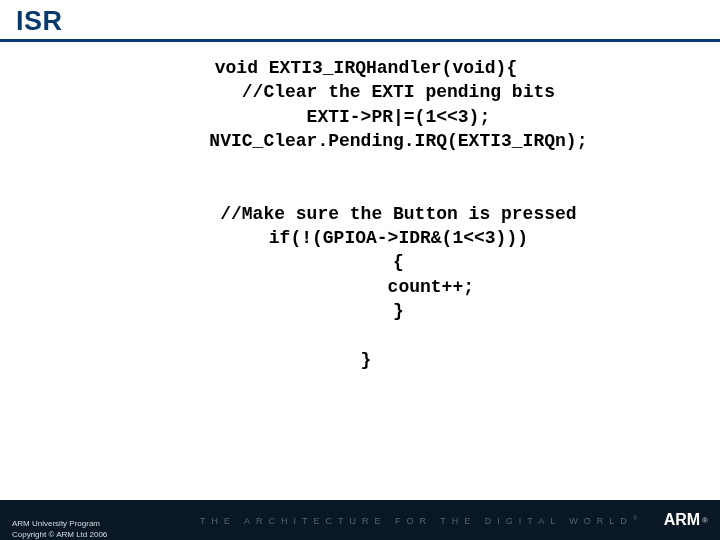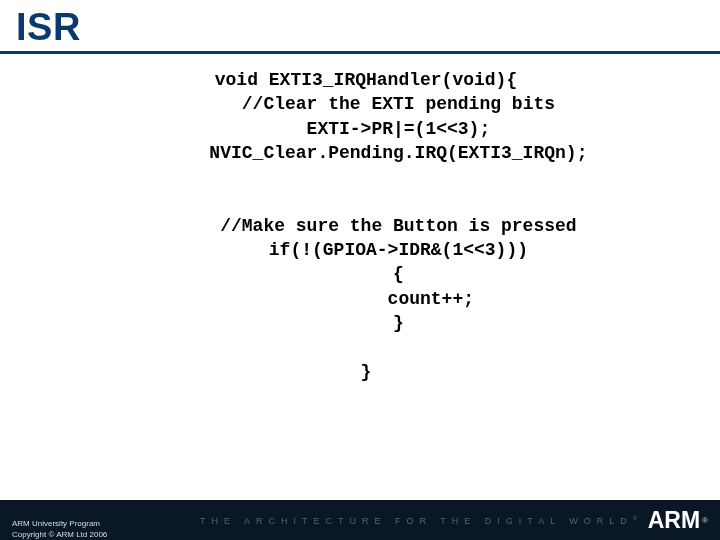--- a/index.html
+++ b/index.html
@@ -1,19 +1,19 @@
 <!DOCTYPE html>
 <html><head>
 <meta charset="utf-8">
 <style>
   * { margin: 0; padding: 0; box-sizing: border-box; }
   html, body { width: 720px; height: 540px; font-family: Arial, Helvetica, sans-serif; background: #fff; }
   .slide { width: 720px; height: 540px; position: relative; display: flex; flex-direction: column; background: #fff; }
   .title-wrap { padding: 6px 16px 2px 16px; border-bottom: 3px solid #0a3a6d; }
-  .title { color: #0a3a6d; font-size: 38px; font-weight: 700; letter-spacing: 0.5px; }
+  .title { color: #0a3a6d; font-size: 27px; font-weight: 700; letter-spacing: 0.5px; }
   .body { flex: 1; padding: 14px 16px 4px 28px; }
   pre.code {
     font-family: "Courier New", Courier, monospace;
     font-size: 18px;
     line-height: 1.35;
     font-weight: 700;
     color: #000;
     white-space: pre;
     text-align: center;
   }
@@ -49,21 +49,21 @@
   }
   .logo {
     position: absolute;
     right: 12px;
     top: 50%;
     transform: translateY(-50%);
     display: flex;
     align-items: center;
     font-weight: 700;
   }
-  .logo-text { color: #fff; font-size: 23px; letter-spacing: 0; font-family: Arial, sans-serif; }
+  .logo-text { color: #fff; font-size: 16px; letter-spacing: 0; font-family: Arial, sans-serif; }
   .logo sup { color: #a8b2bc; font-size: 8px; vertical-align: top; margin-left: 2px; }
 </style>
 </head>
 <body>
 
 <div class="slide">
 
   <div class="title-wrap">
     <div class="title">ISR</div>
   </div>

